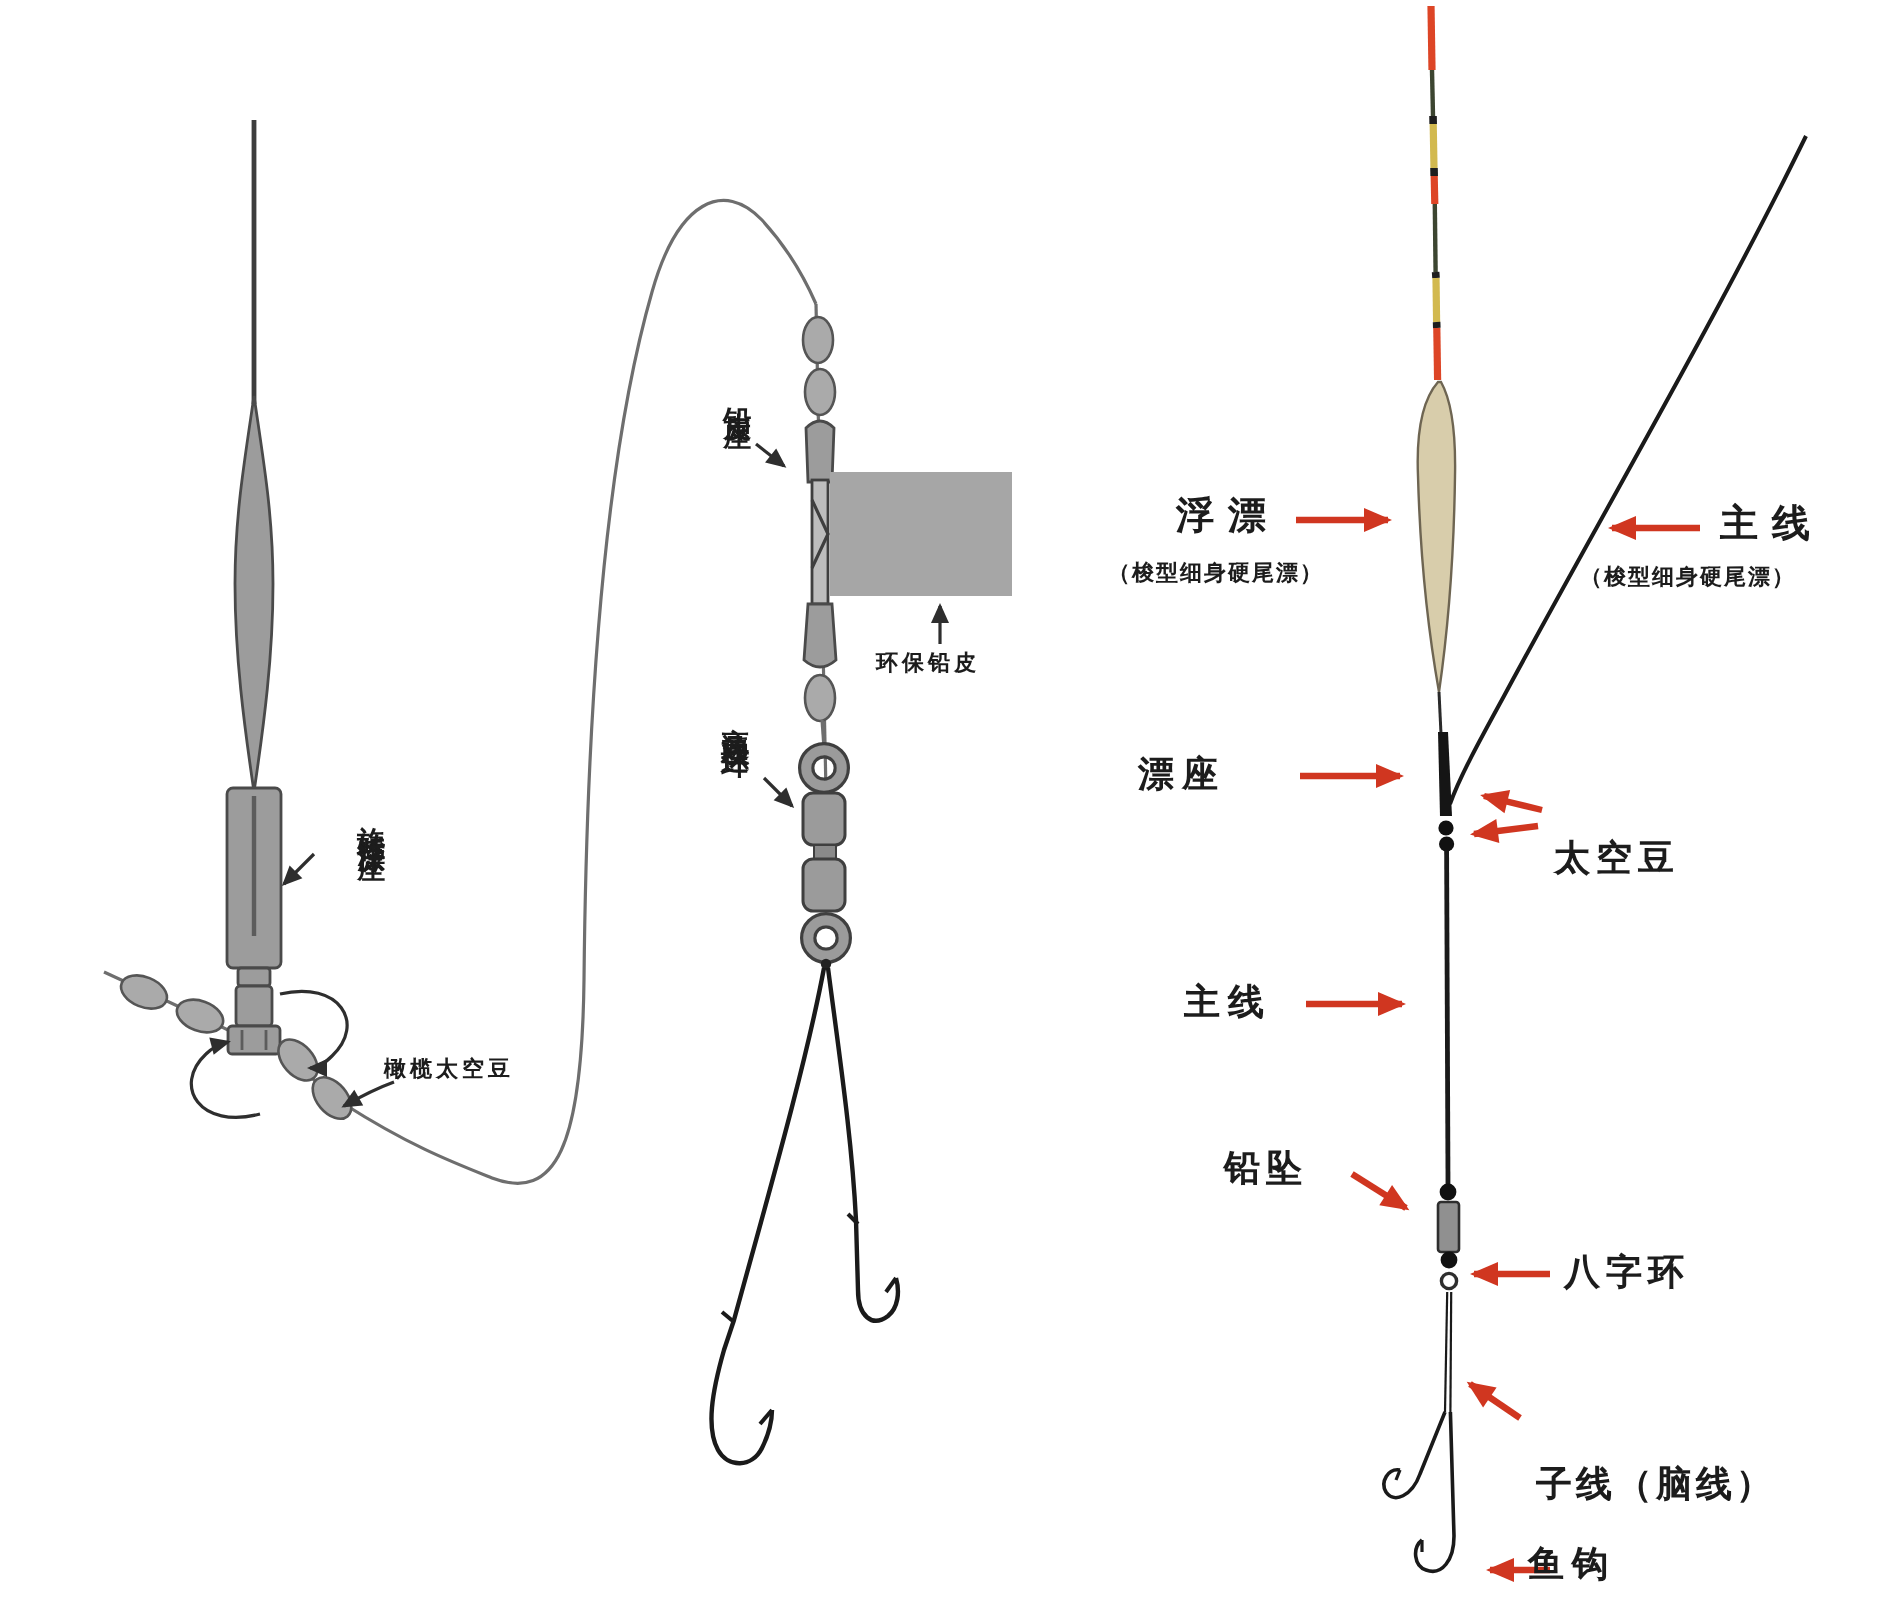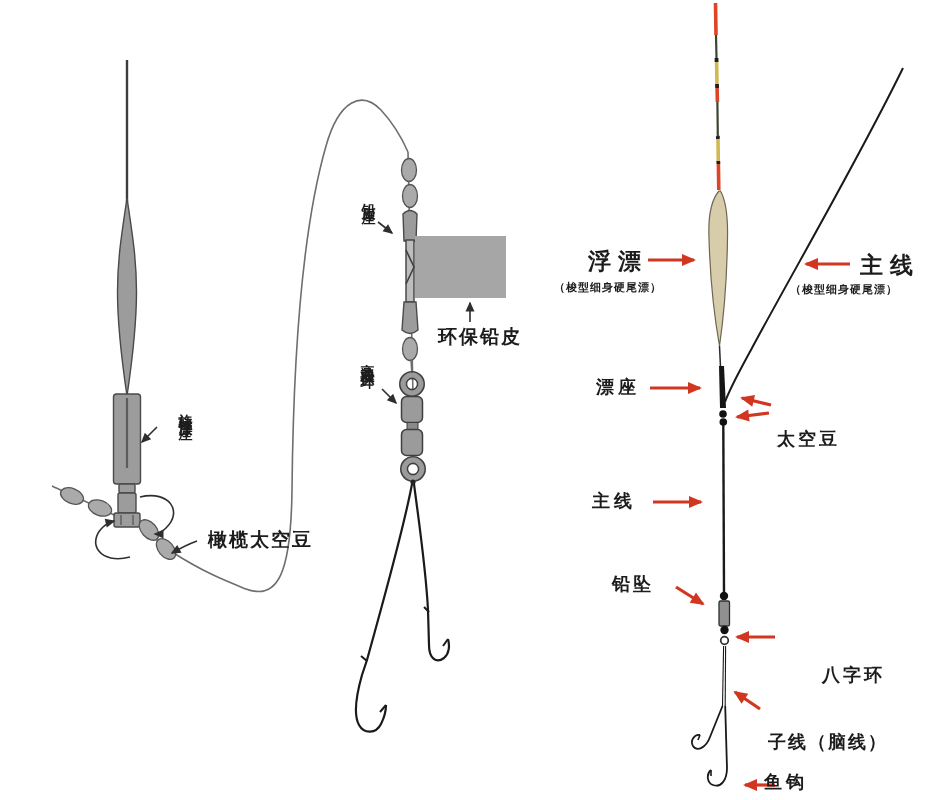--- a/index.html
+++ b/index.html
@@ -7,23 +7,23 @@
     --lead-gray:#a6a6a6; --float-body:#d8cdab; --antenna-red:#dd4526;
     --antenna-yellow:#d2b94f; --antenna-green:#3c4530; --line-black:#1a1a1a;
   }
   html,body{margin:0;padding:0;background:#ffffff;}
   #stage{position:relative;width:945px;height:800px;background:#ffffff;overflow:hidden;
          font-family:"Liberation Sans","DejaVu Sans",sans-serif;}
   #art{position:absolute;left:0;top:0;}
   .lbl{position:absolute;font-weight:bold;color:var(--ink,#1c1c1c);white-space:nowrap;line-height:1.15;}
   .lbl-v{writing-mode:vertical-rl;text-orientation:upright;}
   .f14{font-size:14px;letter-spacing:3px;}
-  .f15{font-size:19px;letter-spacing:2px;}
+  .f15{font-size:11px;letter-spacing:2px;}
   .f18{font-size:18px;letter-spacing:4px;}
-  .f19{font-size:23px;letter-spacing:7px;}
+  .f19{font-size:19px;letter-spacing:7px;}
   .fsub{font-size:11px;letter-spacing:1px;}
   
   .ln{stroke:var(--line-black,#1a1a1a);fill:none;}
   .ln-gray{stroke:#6e6e6e;fill:none;}
   .part{fill:var(--gray-part,#9c9c9c);stroke:var(--gray-dark,#4a4a4a);stroke-width:1.4;}
   .bead{fill:#aaaaaa;stroke:#555555;stroke-width:1.3;}
   .lead{fill:var(--lead-gray,#a6a6a6);stroke:none;}
   .ringO{fill:none;stroke:#9b9b9b;stroke-width:5.5;}
   .ringE{fill:none;stroke:#3f3f3f;stroke-width:1.6;}
   .ar{stroke:var(--arrow-red,#d03620);stroke-width:3.2;fill:none;}
@@ -182,43 +182,43 @@
       <line class="ar" marker-end="url(#ar)" x1="653" y1="502" x2="701" y2="502"></line>
       <line class="ar" marker-end="url(#ar)" x1="676" y1="587" x2="703" y2="604"></line>
       <line class="ar" marker-end="url(#ar)" x1="775" y1="637" x2="737" y2="637"></line>
       <line class="ar" marker-end="url(#ar)" x1="760" y1="709" x2="735" y2="692"></line>
       <line class="ar" marker-end="url(#ar)" x1="775" y1="785" x2="745" y2="785"></line>
     </g>
   </svg>
 
   <div class="lbl lbl-v f14" style="left:178px;top:402px;height:100px;">旋转浮漂座</div>
 
-  <div class="lbl f15" style="left:208px;top:529px;">橄榄太空豆</div>
+  <div class="lbl f15" style="left:192px;top:529px;">橄榄太空豆</div>
 
   <div class="lbl lbl-v f14" style="left:361px;top:192px;height:58px;">铅皮座</div>
 
   <div class="lbl f15" style="left:438px;top:326px;">环保铅皮</div>
 
   <div class="lbl lbl-v f14" style="left:360px;top:352px;height:100px;">高速双连环</div>
 
   <div class="lbl f19" style="left:588px;top:248px;">浮漂</div>
 
   <div class="lbl fsub" style="left:554px;top:281px;">（梭型细身硬尾漂）</div>
 
   <div class="lbl f19" style="left:860px;top:252px;">主线</div>
 
   <div class="lbl fsub" style="left:790px;top:283px;">（梭型细身硬尾漂）</div>
 
-  <div class="lbl f18" style="left:596px;top:377px;">漂座</div>
-
-  <div class="lbl f18" style="left:777px;top:429px;letter-spacing:3px;">太空豆</div>
+  <div class="lbl f18" style="left:569px;top:377px;">漂座</div>
+
+  <div class="lbl f18" style="left:777px;top:419px;letter-spacing:3px;">太空豆</div>
 
   <div class="lbl f18" style="left:592px;top:491px;">主线</div>
 
   <div class="lbl f18" style="left:612px;top:574px;letter-spacing:3px;">铅坠</div>
 
-  <div class="lbl f18" style="left:822px;top:626px;letter-spacing:3px;margin-top:39px;">八字环</div>
+  <div class="lbl f18" style="left:782px;top:626px;letter-spacing:3px;">八字环</div>
 
   <div class="lbl f18" style="left:768px;top:732px;letter-spacing:2px;">子线（脑线）</div>
 
   <div class="lbl f18" style="left:764px;top:772px;">鱼钩</div>
 
 </div>
 
 </body></html>

